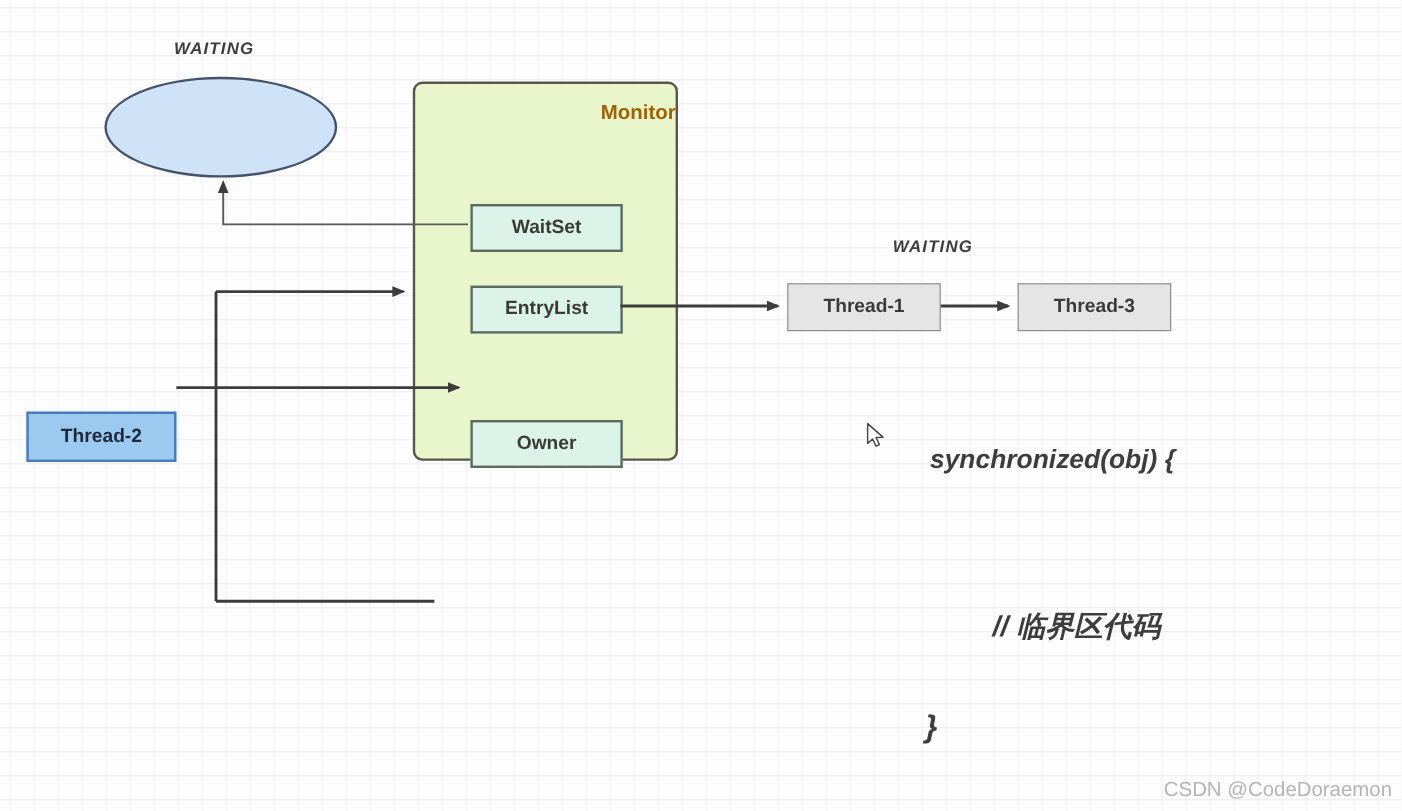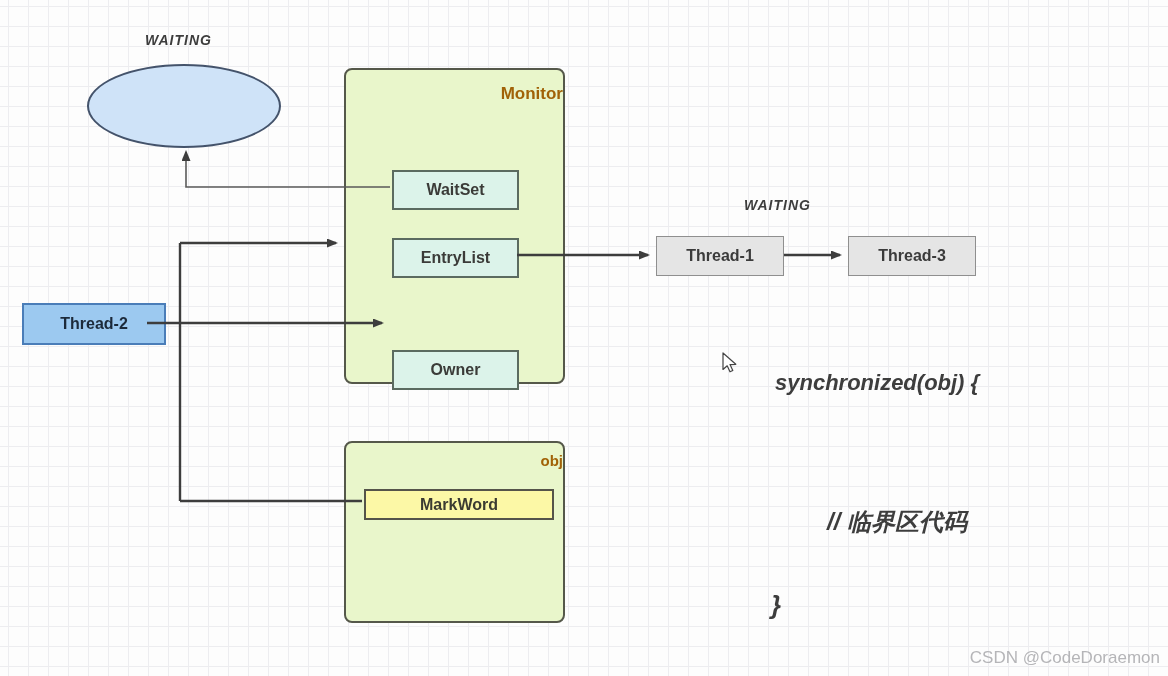--- a/index.html
+++ b/index.html
@@ -72,24 +72,25 @@
     font-size: 16px; font-weight: bold;
     white-space: nowrap;
   }
   .thread-gray {
     width: 128px; height: 40px;
     background: #e5e5e5;
     border: 1.5px solid #8f8f8f;
     color: #3b3b3b;
   }
   .thread-blue {
-    width: 144px; height: 42px;
+    width: 125px; height: 42px;
     background: #9cc9f0;
     border: 2px solid #4a7db8;
     color: #1c2a3a;
+    margin-top: 40px;
   }
 
   .code-line {
     font-weight: bold;
     font-style: italic;
     color: #3d3d3d;
     white-space: nowrap;
   }
 
   .watermark {
@@ -112,24 +113,20 @@
 
   <div class="abs ellipse" style="left:87px; top:64px;"></div>
 
   <div class="abs container-box" style="left:344px; top:68px; width:221px; height:316px;">
     <div class="container-title" style="font-size:17px;">Monitor</div>
     <div class="slot" style="top:168px;">EntryList</div>
     <div class="slot" style="top:100px;">WaitSet</div>
     <div class="slot" style="top:236px;margin-top:44px;">Owner</div>
   </div>
 
-  <div class="abs container-box" style="left:344px; top:441px; width:221px; height:182px;">
-    <div class="container-title" style="top:9px; font-size:15px;">obj</div>
-    <div class="markword">MarkWord</div>
-  </div>
 
   <div class="abs state-label" style="left:744px; top:197px;">WAITING</div>
 
   <div class="abs thread-box thread-blue" style="left:22px; top:303px;">Thread-2</div>
   <div class="abs thread-box thread-gray" style="left:656px; top:236px;">Thread-1</div>
   <div class="abs thread-box thread-gray" style="left:848px; top:236px;">Thread-3</div>
 
   <svg class="connectors" width="1168" height="676" viewBox="0 0 1168 676">
     <defs>
       <marker id="arrow" markerWidth="11" markerHeight="9" refX="9" refY="4.5" orient="auto" markerUnits="userSpaceOnUse">

